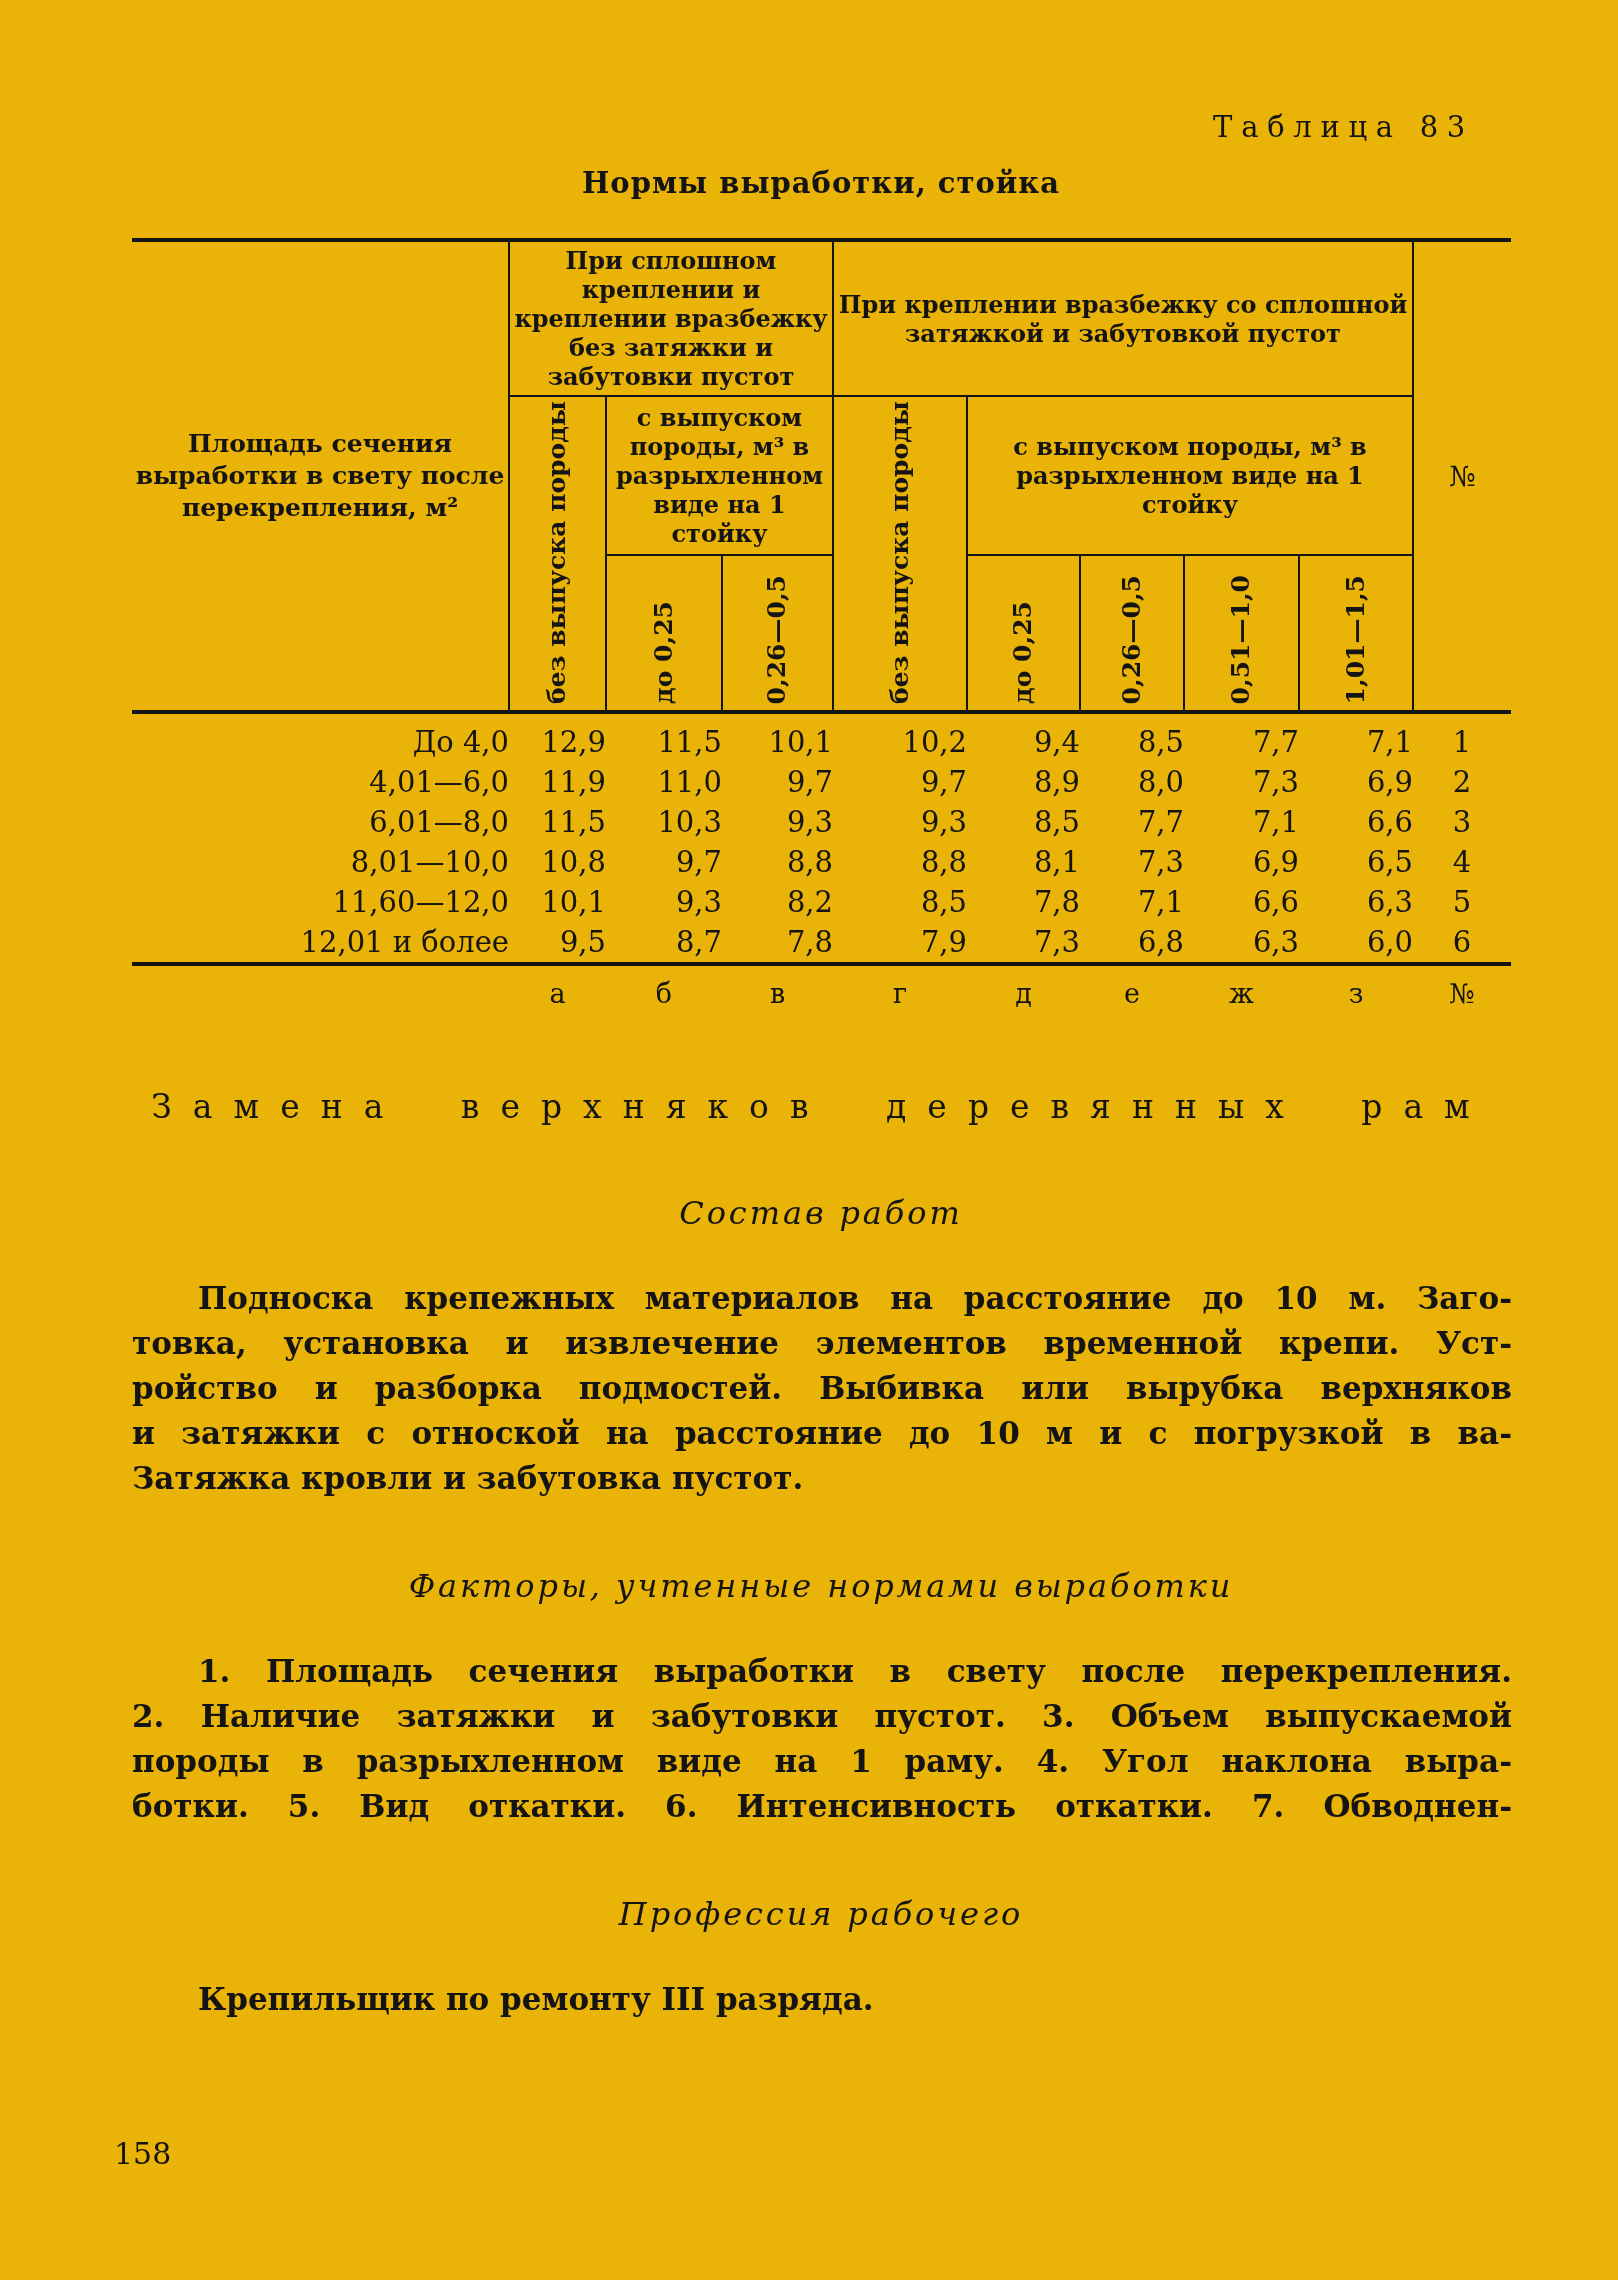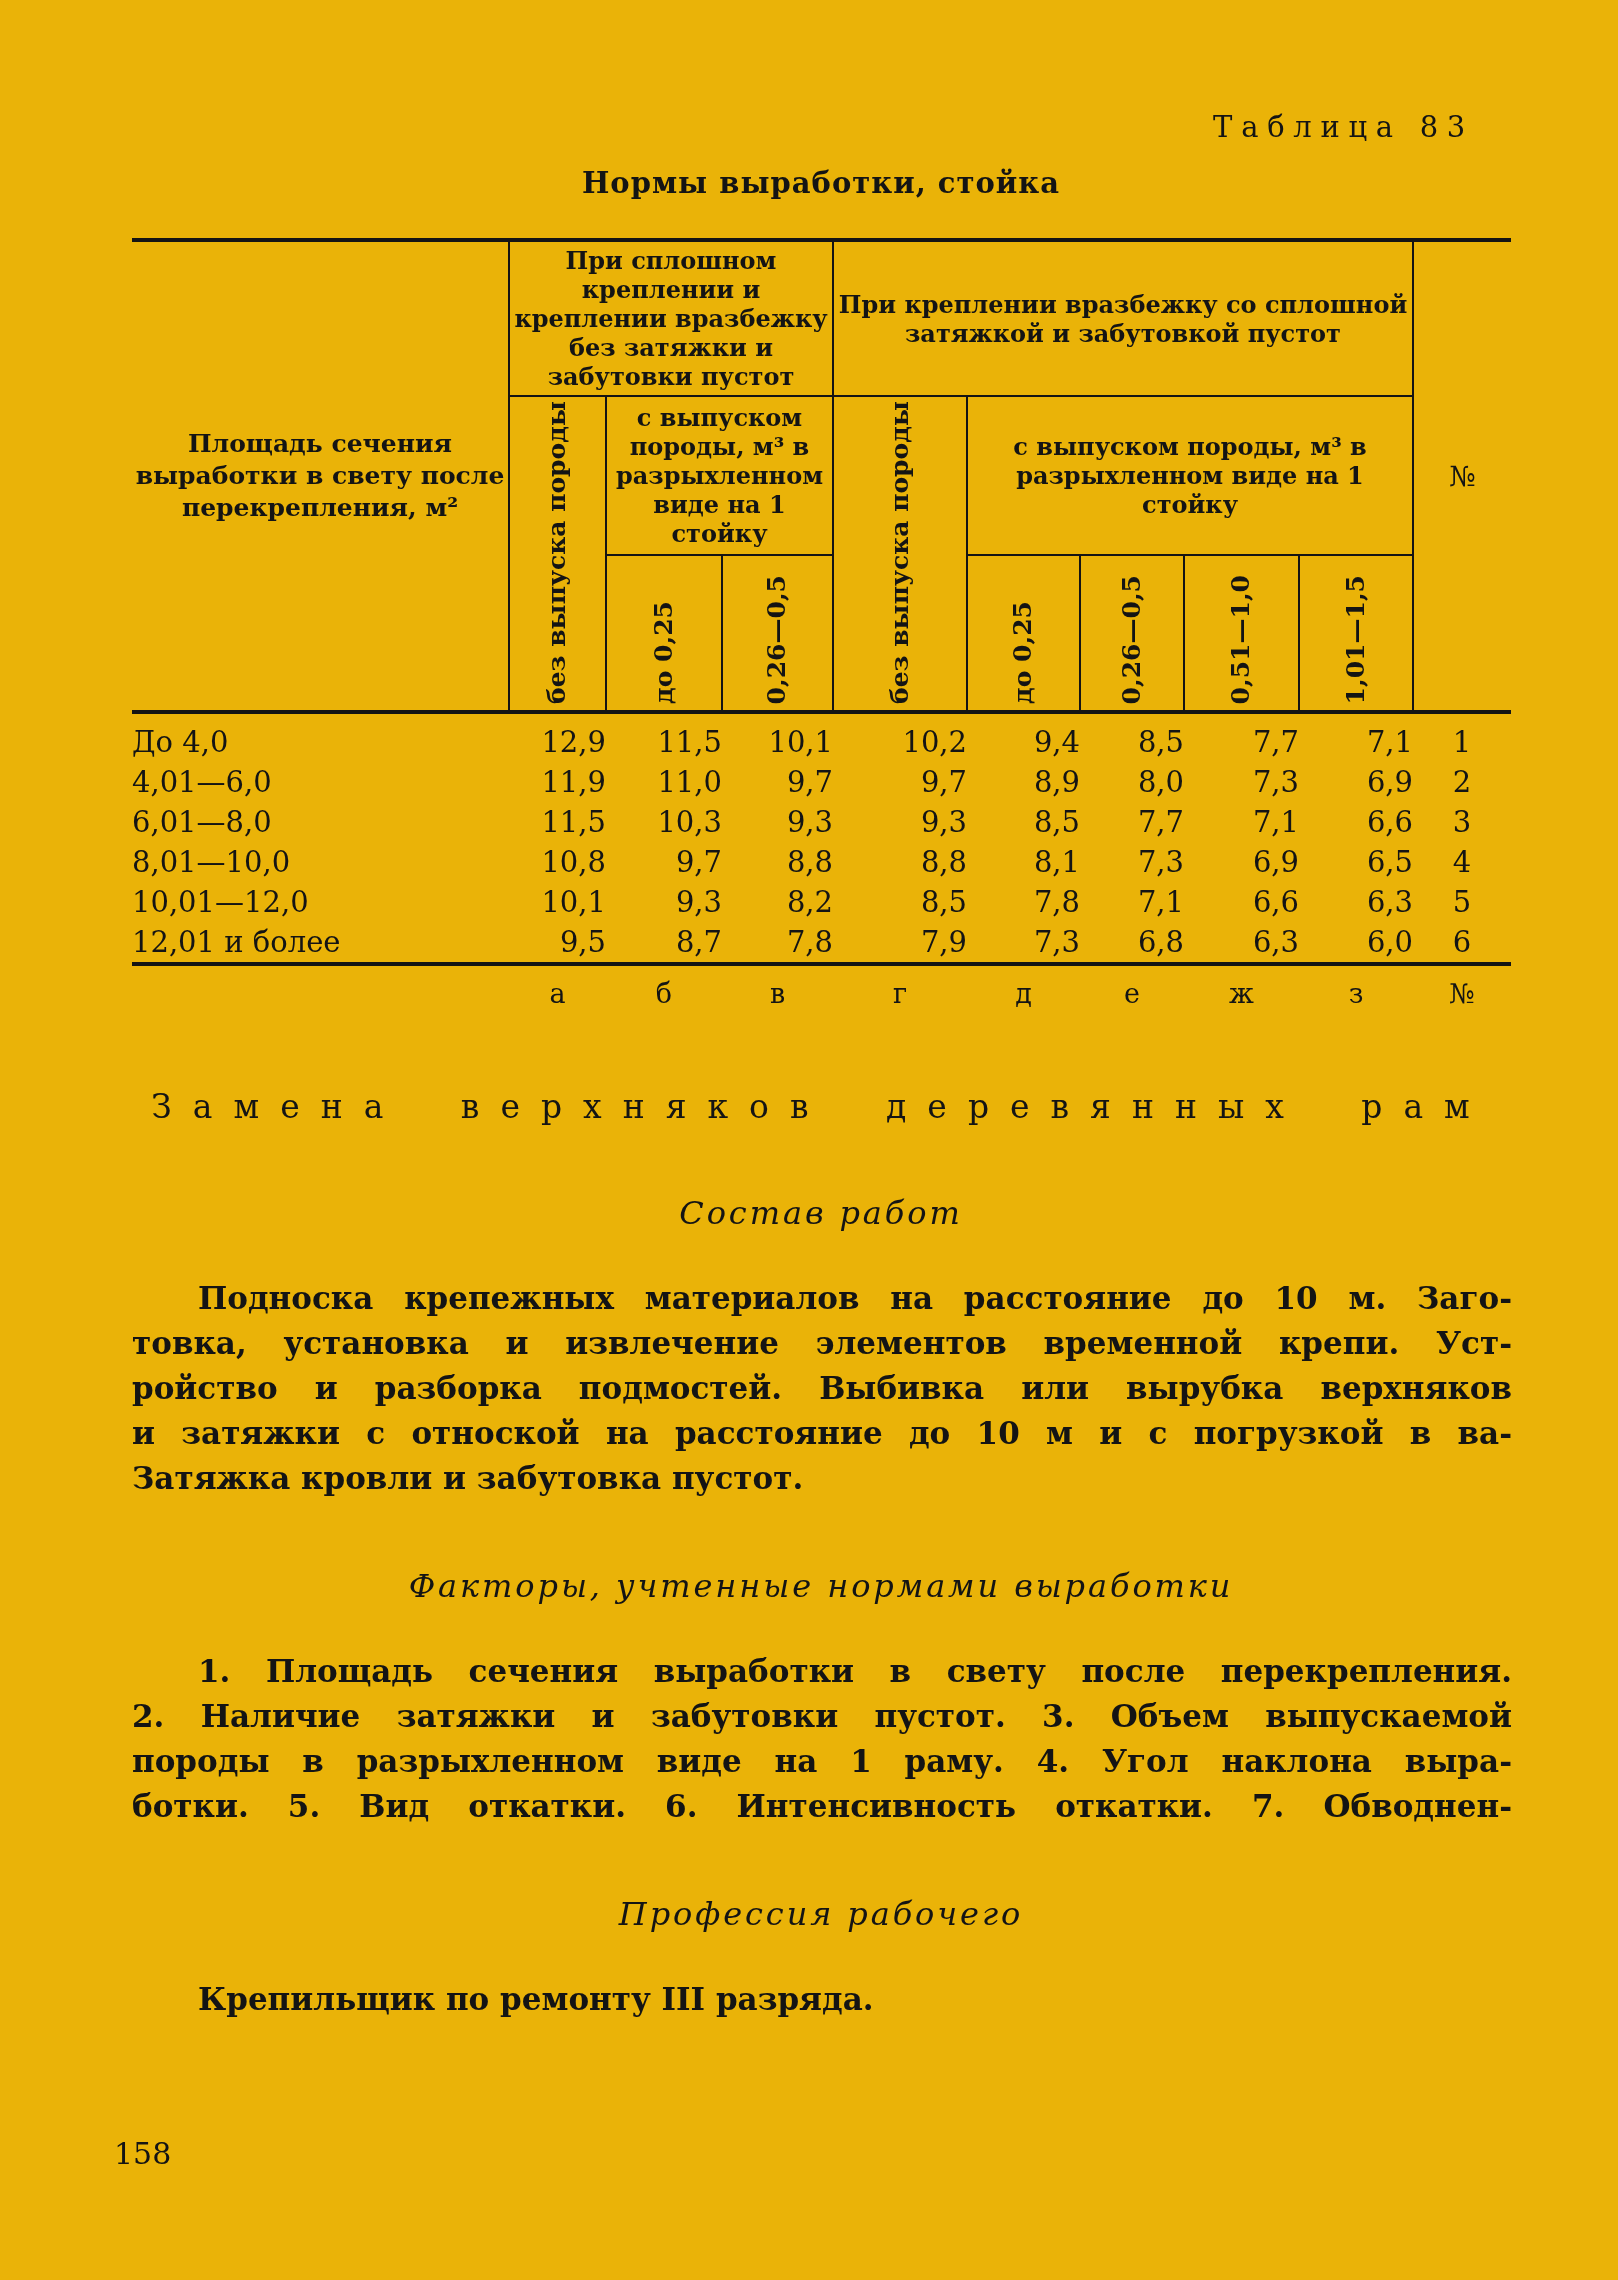--- a/index.html
+++ b/index.html
@@ -55,21 +55,21 @@
   .vtext {
     display: inline-block;
     writing-mode: vertical-rl;
     transform: rotate(180deg);
     white-space: nowrap;
     font-weight: bold;
     font-size: 25px; line-height: 1.05;
   }
   tbody td { font-size: 29px; height: 40px; vertical-align: middle; }
   tbody tr:first-child td { padding-top: 7.7px; }
-  td.lbl { text-align: left; }
+  td.lbl { text-align: right; }
   td.num { text-align: right; padding-right: 19.3px; }
   td.rnum { text-align: center; }
   tfoot td { height: 54px; font-size: 27px; text-align: center; vertical-align: middle; font-weight: normal; }
   
   .h-spaced {
     margin: 66px 145px 0 96px; width: 1378px;
     text-align: center;
     font-size: 33px; line-height: 42px; font-weight: normal;
     letter-spacing: 21px; word-spacing: 25px;
     white-space: nowrap;
@@ -182,21 +182,21 @@
         <td class="num">9,7</td>
         <td class="num">8,8</td>
         <td class="num">8,8</td>
         <td class="num">8,1</td>
         <td class="num">7,3</td>
         <td class="num">6,9</td>
         <td class="num">6,5</td>
         <td class="rnum">4</td>
       </tr>
       <tr>
-        <td class="lbl">10,01—12,0</td>
+        <td class="lbl">11,60—12,0</td>
         <td class="num">10,1</td>
         <td class="num">9,3</td>
         <td class="num">8,2</td>
         <td class="num">8,5</td>
         <td class="num">7,8</td>
         <td class="num">7,1</td>
         <td class="num">6,6</td>
         <td class="num">6,3</td>
         <td class="rnum">5</td>
       </tr>

